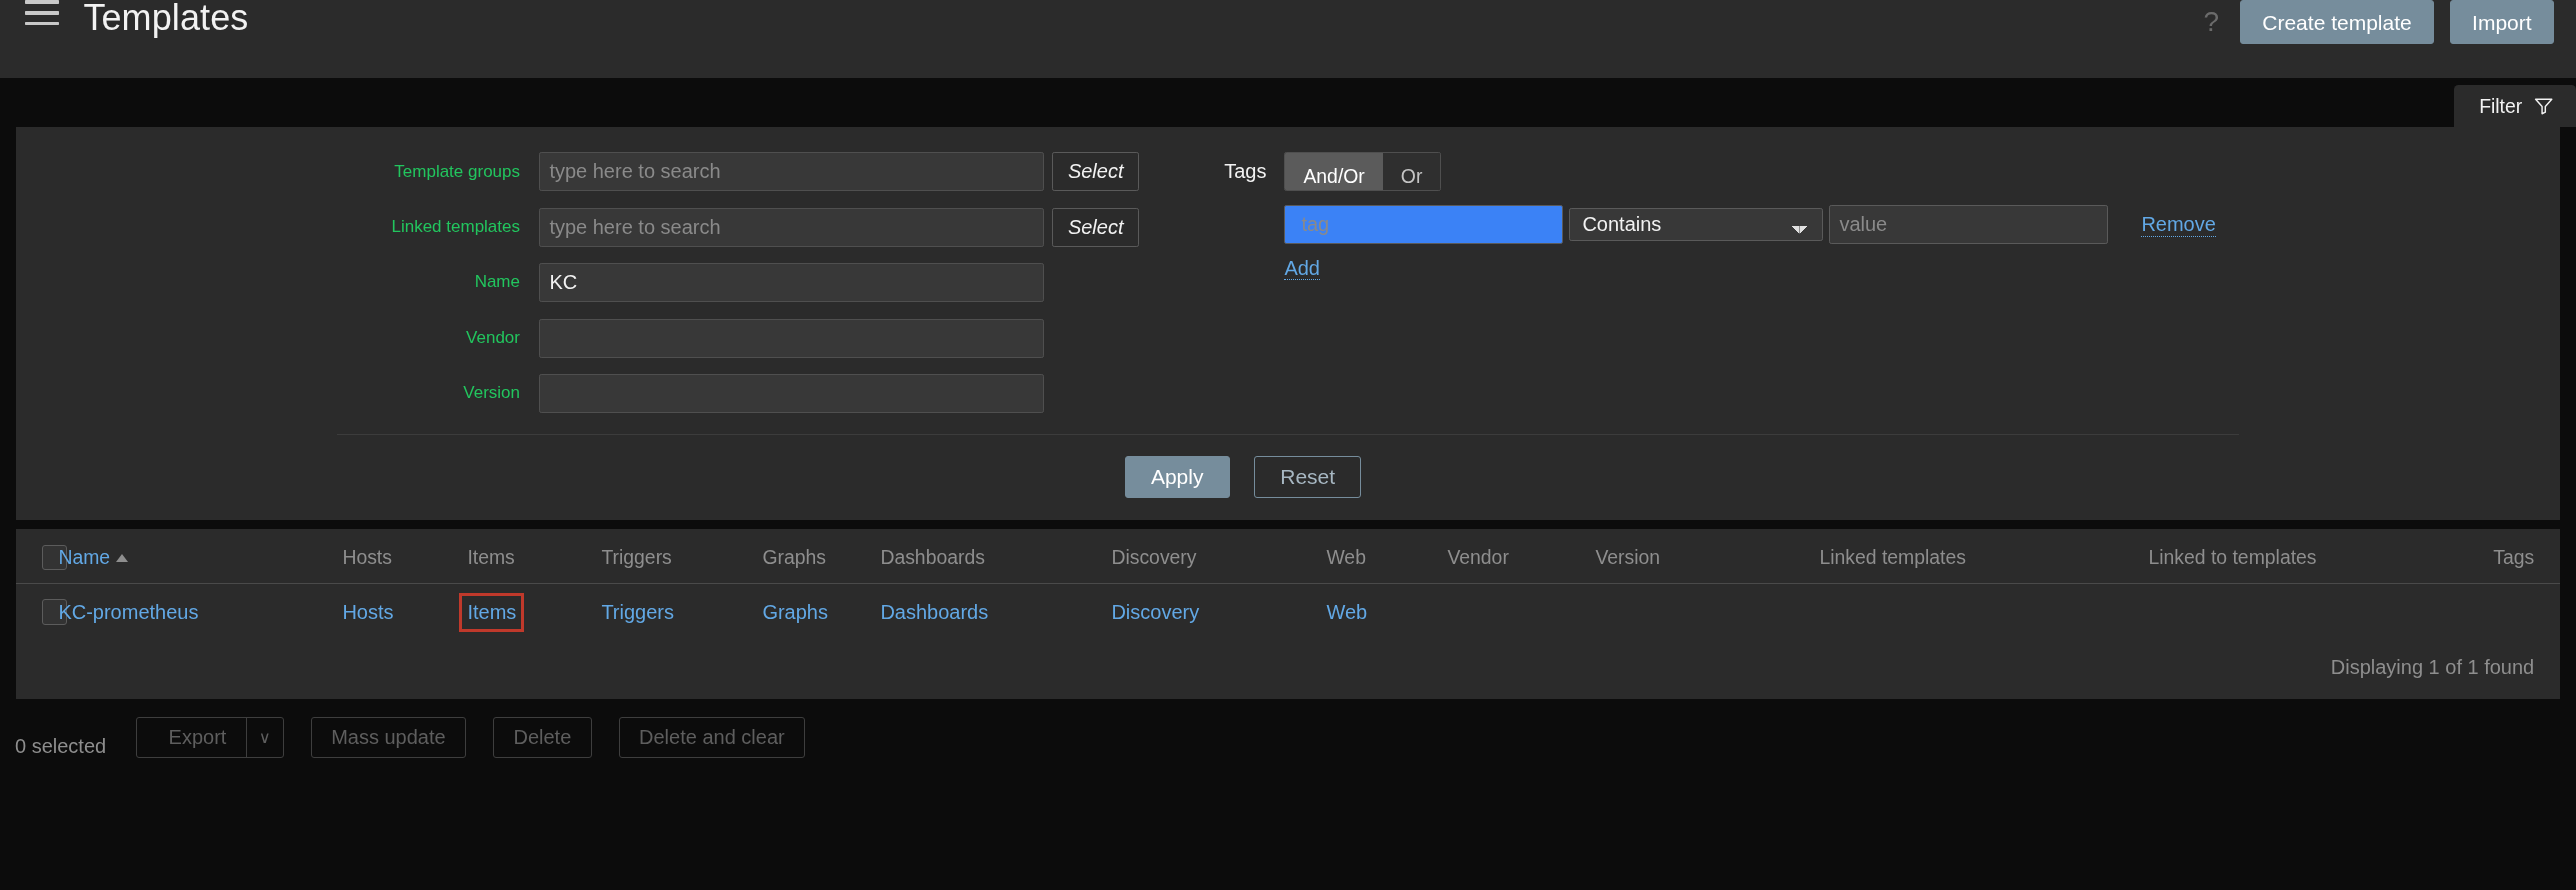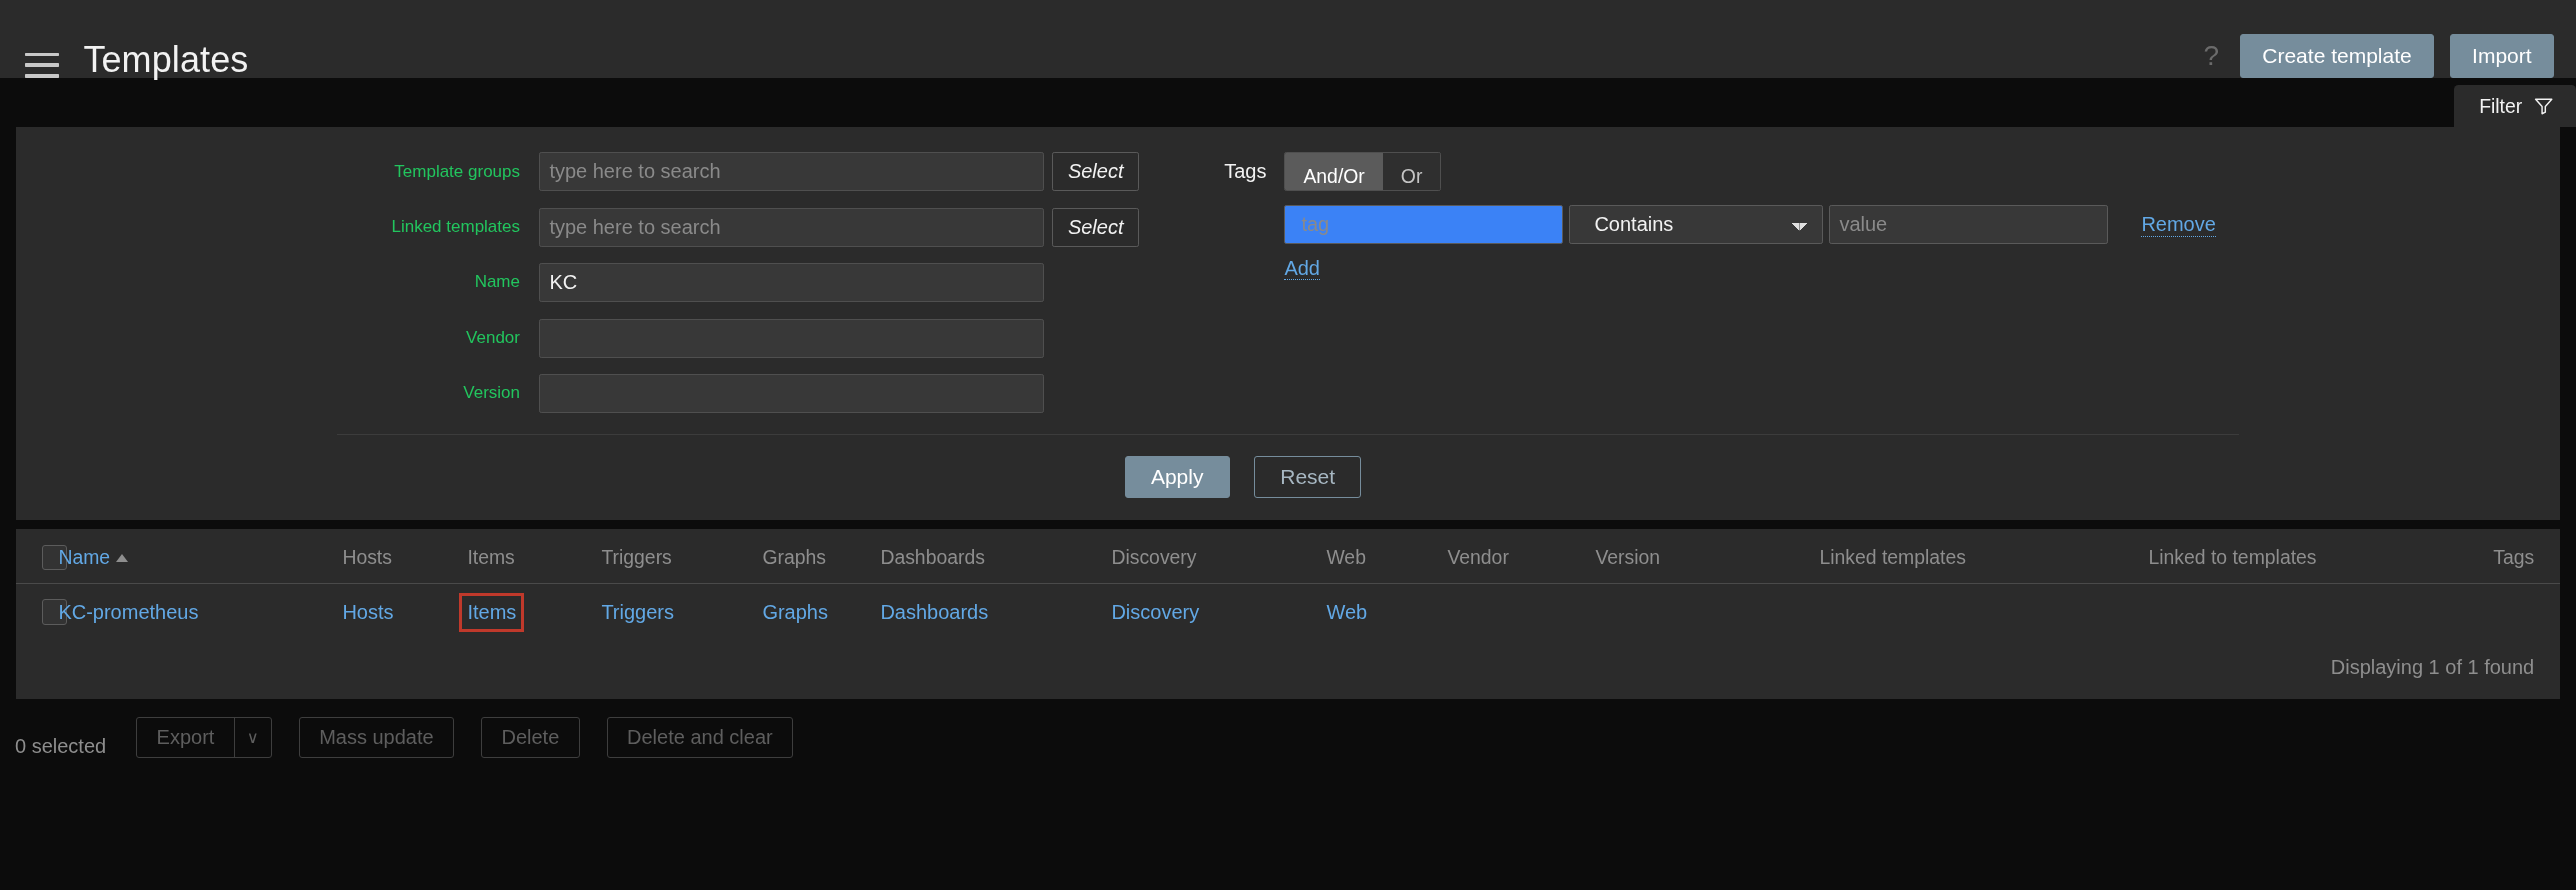--- a/index.html
+++ b/index.html
@@ -10,21 +10,21 @@
     background: #0c0c0c;
     font-family: "Liberation Sans", sans-serif;
     overflow: hidden;
   }
 
   
   .header {
     height: 78px;
     background: #2b2b2b;
     display: flex;
-    align-items: flex-end;
+    align-items: flex-start;
     padding: 0 22.4px 0 25.4px;
     position: relative;
   }
   .hamburger {
     width: 34px; height: 25.4px;
     display: flex; flex-direction: column; justify-content: space-between;
     cursor: pointer;
     margin-right: 24px;
   }
   .hamburger span {
@@ -199,23 +199,23 @@
   }
   .tag-name-input {
     background: #3b82f6; border: 0.7px solid #5a5a5a; border-radius: 2.2px;
     height: 39px; width: 279px; color: #f2f2f2;
     font-size: 20px; font-family: "Liberation Sans", sans-serif;
     padding: 0 16px; outline: none;
   }
   .tag-name-input::placeholder { color: #8a8a8a; }
   .tag-op-select {
     background: #383838; border: 0.7px solid #5a5a5a; border-radius: 2.2px;
-    height: 39px; width: 254px; color: #f2f2f2;
+    height: 33px; width: 254px; color: #f2f2f2;
     font-size: 20px; font-family: "Liberation Sans", sans-serif;
-    padding: 0 24px; outline: none; margin-left: 6px;
+    padding: 0 12px; outline: none; margin-left: 6px;
     -webkit-appearance: none; appearance: none;
     background-image:
       linear-gradient(45deg, transparent 50%, #e0e0e0 50%),
       linear-gradient(135deg, #e0e0e0 50%, transparent 50%);
     background-position: calc(100% - 22.4px) 17px, calc(100% - 15px) 17px;
     background-size: 7.5px 7.5px, 7.5px 7.5px;
     background-repeat: no-repeat;
     cursor: pointer;
   }
   .tag-value-input {
@@ -357,20 +357,21 @@
     font-size: 20px;
     font-family: "Liberation Sans", sans-serif;
     padding: 8.2px 19.4px;
     cursor: default;
   }
   .export-split {
     display: flex;
     border: 0.7px solid #3e3e3e;
     border-radius: 3px;
     overflow: hidden;
+    padding-left: 12px;
   }
   .export-split .main {
     background: transparent; border: none; border-right: 0.7px solid #3e3e3e;
     color: #5e5e5e; font-size: 20px; font-family: "Liberation Sans", sans-serif;
     padding: 8.2px 19.4px; cursor: default;
   }
   .export-split .caret {
     background: transparent; border: none;
     color: #5e5e5e; font-size: 16.4px; font-family: "Liberation Sans", sans-serif;
     padding: 8.2px 12px; cursor: default;

